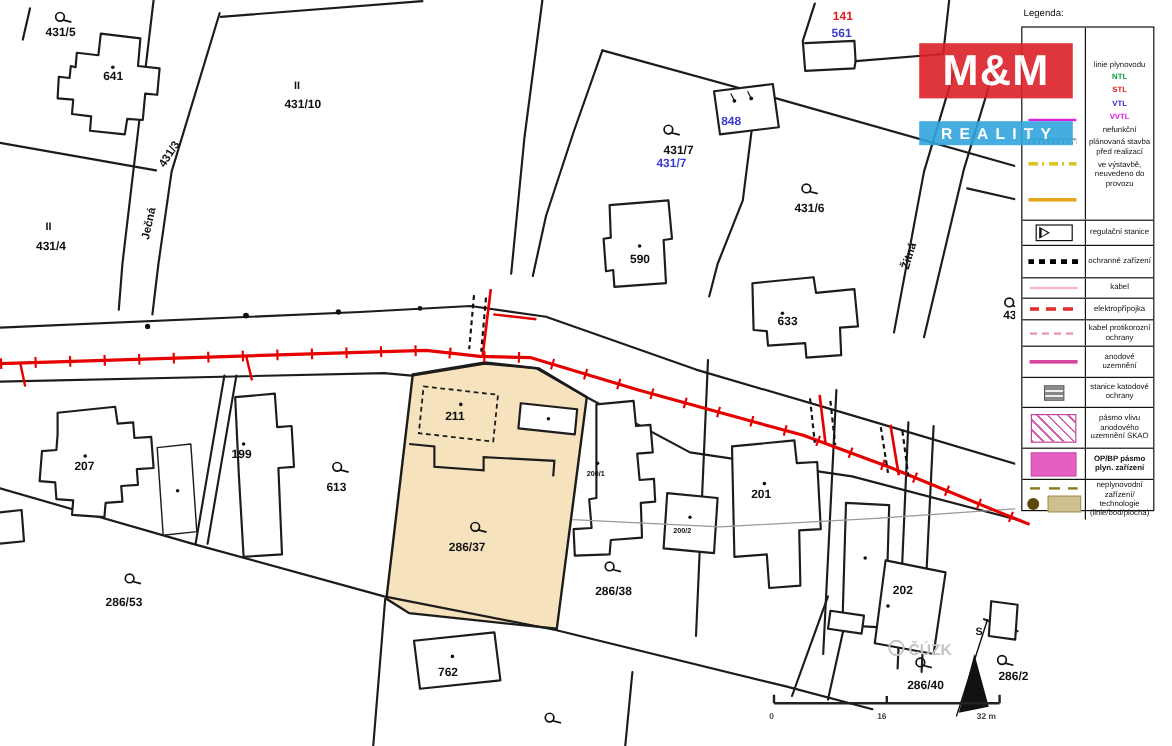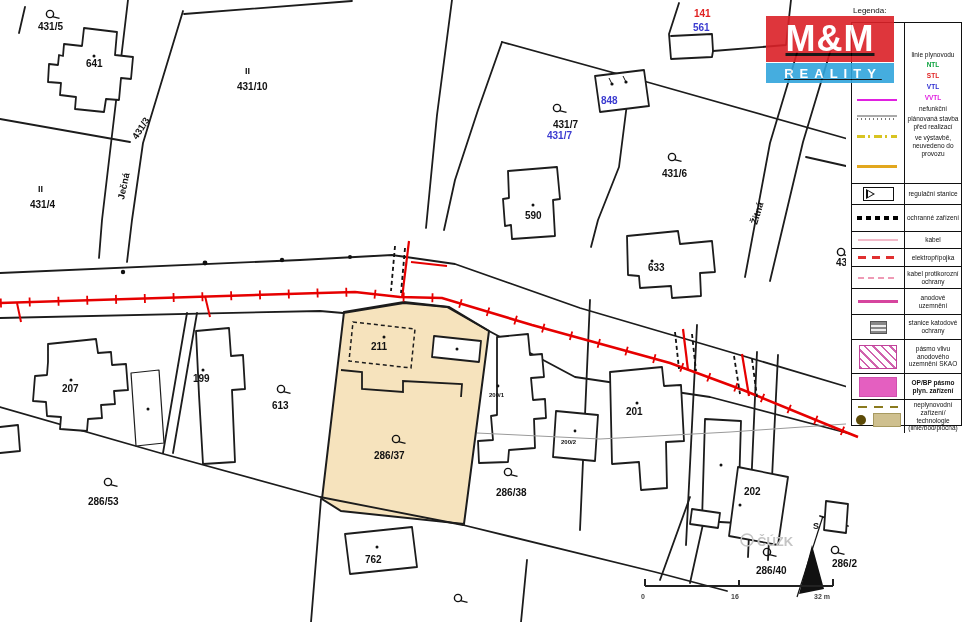--- a/index.html
+++ b/index.html
@@ -39,24 +39,24 @@
            border-left:7px solid transparent;border-left-color:#fff;position:relative;}
   .reg-tri:before{content:"";position:absolute;left:-8px;top:-5px;width:0;height:0;
            border-top:5px solid transparent;border-bottom:5px solid transparent;border-left:9px solid #111;}
   .reg-tri:after{content:"";position:absolute;left:-6px;top:-3px;width:0;height:0;
            border-top:3px solid transparent;border-bottom:3px solid transparent;border-left:5px solid #fff;}
   .c-ntl{color:#0aa13c;} .c-stl{color:#e02020;} .c-vtl{color:#2b2bd0;} .c-vvtl{color:#e020e0;}
   .gasrow .lcell-tx span{display:block;}
   .sp{margin-top:3px;}
 
   
-  #logo{position:absolute;left:766px;top:16px;width:128px;z-index:3;opacity:.9;text-decoration:underline;}
+  #logo{position:absolute;left:766px;top:36px;width:128px;z-index:3;opacity:.9;}
   #logo .red{background:#db2128;color:#fff;height:46px;display:flex;align-items:center;justify-content:center;
              font-size:36px;font-weight:900;letter-spacing:1px;}
-  #logo .blue{background:#31a5dc;color:#fff;height:20px;margin-top:1px;display:flex;align-items:center;
+  #logo .blue{background:#31a5dc;color:#fff;height:20px;margin-top:19px;display:flex;align-items:center;
               justify-content:center;font-size:13px;font-weight:bold;letter-spacing:6px;padding-left:6px;}
 </style>
 </head>
 <body>
 
 <div id="stage">
 
   <svg id="mapsvg" width="977" height="622" viewBox="0 0 977 622">
     <defs>
       <g id="sluzka">

